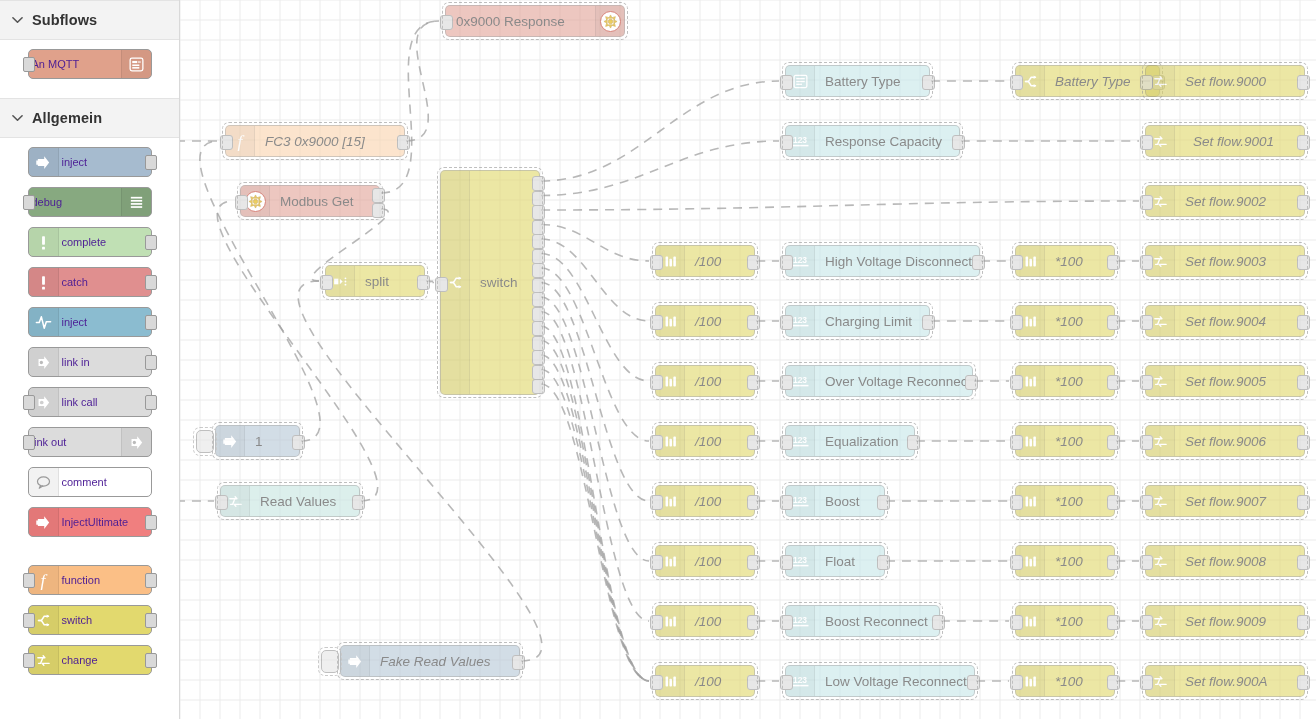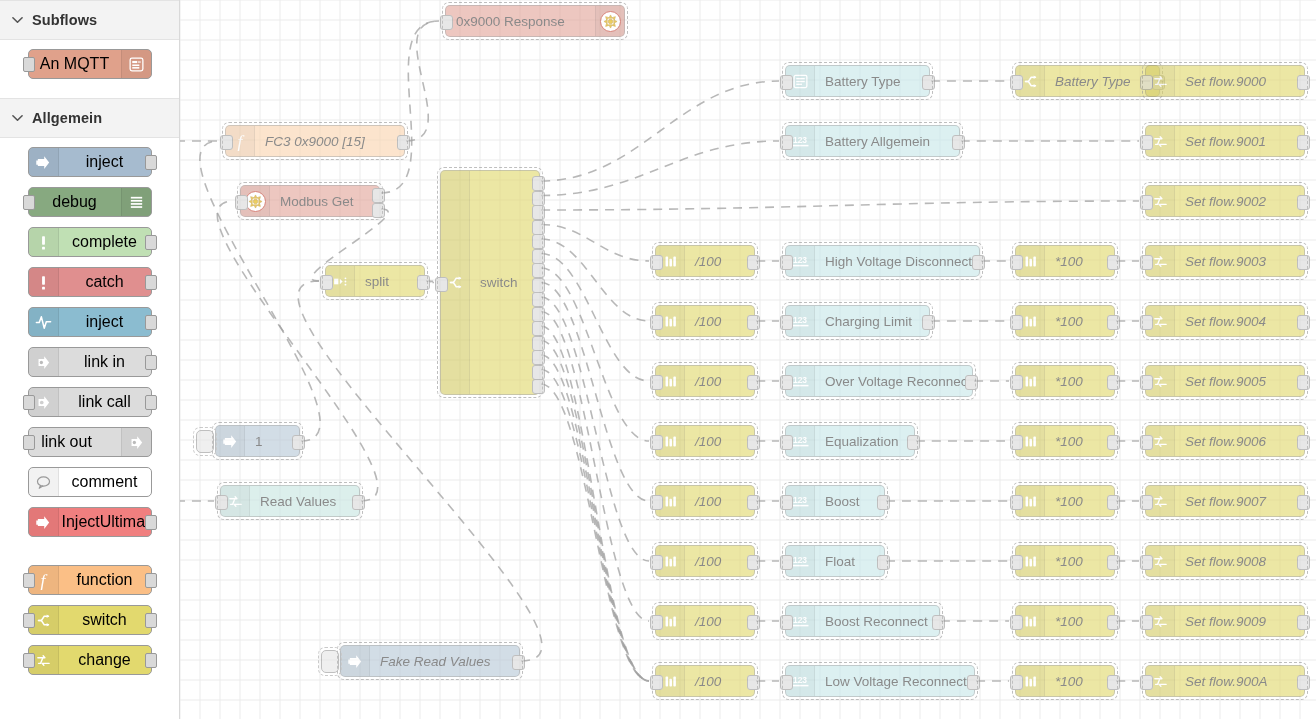--- a/index.html
+++ b/index.html
@@ -39,21 +39,21 @@
     background:rgba(0,0,0,.05);
     display:flex;align-items:center;justify-content:center;
     border-right:1px solid rgba(0,0,0,.08);
     border-radius:4px 0 0 4px;
   }
   .pnode .pn-icon.right{
     border-right:none;border-left:1px solid rgba(0,0,0,.08);
     border-radius:0 4px 4px 0;
   }
   .pnode .pn-label{
-    flex:1;text-align:center;font-size:16px;color:#000000;
+    flex:1;text-align:left;font-size:11px;color:#4c1d95;
     white-space:nowrap;overflow:hidden;padding:0 3px;
   }
   .port{
     position:absolute;width:10px;height:13px;background:#d9d9d9;
     border:1px solid #999;border-radius:2px;top:50%;margin-top:-7px;
   }
   .port.in{left:-6px;}
   .port.out{right:-6px;}
   svg.gi{display:block}
 
@@ -506,25 +506,25 @@
         <span class="fport in" style="top:9px"></span>
         <span class="fport out" style="top:9px"></span>
       </div>
       <div class="fnode" style="left: 605px; top: 125px; width: 175px; background: rgb(199, 232, 234);">
         <span class="fn-icon">
           <svg class="gi" width="20" height="18" viewBox="0 0 26 20">
             <text x="13" y="13" font-family="Liberation Sans, sans-serif" font-size="11" font-weight="bold" fill="#ffffff" text-anchor="middle">123</text>
             <rect x="2" y="15" width="22" height="2" fill="#ffffff"></rect>
           </svg>
         </span>
-        <span class="fn-label">Battery Allgemein</span>
-        <span class="fport in" style="top:9px"></span>
-        <span class="fport out" style="top:9px"></span>
-      </div>
-      <div class="fnode" style="left: 965px; top: 125px; width: 160px; background: rgb(226, 217, 110);">
+        <span class="fn-label">Response Capacity</span>
+        <span class="fport in" style="top:9px"></span>
+        <span class="fport out" style="top:9px"></span>
+      </div>
+      <div class="fnode" style="left: 965px; top: 125px; width: 160px; background: rgb(226, 217, 110); gap: 8px;">
         <span class="fn-icon">
           <svg class="gi" width="17" height="17" viewBox="0 0 24 24" fill="none">
             <path d="M4 8h10l-2.5-2.6M20 16H10l2.5 2.6" stroke="#fff" stroke-width="2" fill="none" stroke-linecap="round" stroke-linejoin="round"></path>
             <path d="M5 16h3l3-8" stroke="#fff" stroke-width="2" fill="none" stroke-linecap="round"></path>
           </svg>
         </span>
         <span class="fn-label italic">Set flow.9001</span>
         <span class="fport in" style="top:9px"></span>
         <span class="fport out" style="top:9px"></span>
       </div>

